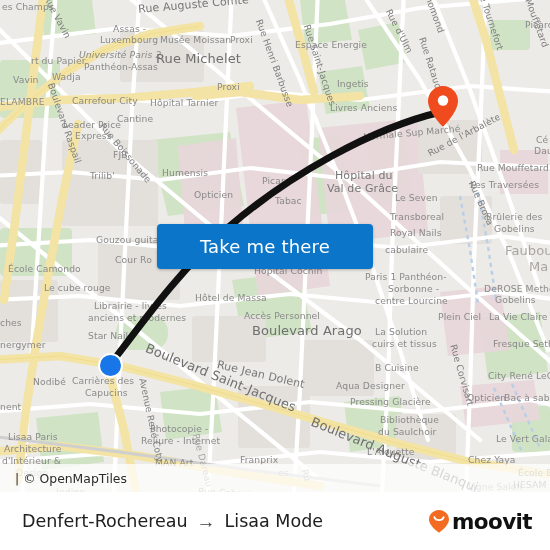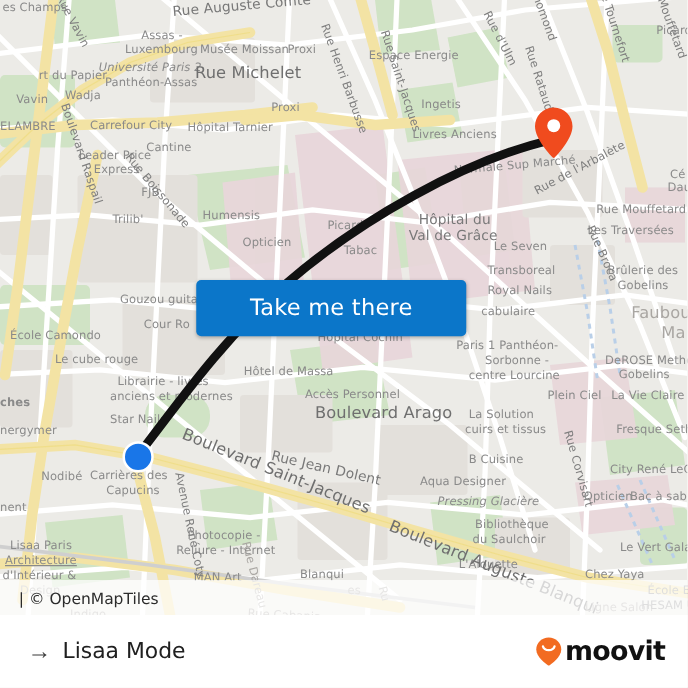--- a/index.html
+++ b/index.html
@@ -261,51 +261,51 @@
         <div class="maplabel" style="left: 375px; top: 296px;">centre Lourcine</div>
         <div class="maplabel" style="left: 484px; top: 284px;">DeROSE Method</div>
         <div class="maplabel big faint" style="left: 529px; top: 262px;">Ma</div>
         <div class="maplabel" style="left: 495px; top: 295px;">Gobelins</div>
         <div class="maplabel" style="left: 94px; top: 301px;">Librairie - livres</div>
         <div class="maplabel" style="left: 88px; top: 313px;">anciens et modernes</div>
         <div class="maplabel" style="left: 195px; top: 293px;">Hôtel de Massa</div>
         <div class="maplabel" style="left: 244px; top: 311px;">Accès Personnel</div>
         <div class="maplabel" style="left: 438px; top: 312px;">Plein Ciel</div>
         <div class="maplabel" style="left: 489px; top: 312px;">La Vie Claire</div>
-        <div class="maplabel" style="left: 0px; top: 318px; font-weight: bold;">ches</div>
+        <div class="maplabel" style="left: 0px; top: 318px;">ches</div>
         <div class="maplabel" style="left: 88px; top: 331px;">Star Nails</div>
         <div class="maplabel big" style="left: 252px; top: 326px;">Boulevard Arago</div>
         <div class="maplabel" style="left: 375px; top: 327px; text-align: center;">La Solution</div>
         <div class="maplabel" style="left: 372px; top: 339px;">cuirs et tissus</div>
         <div class="maplabel" style="left: 493px; top: 339px;">Fresque Seth</div>
         <div class="maplabel" style="left: 0px; top: 340px;">nergymer</div>
         <div class="maplabel" style="left: 33px; top: 377px;">Nodibé</div>
         <div class="maplabel" style="left: 72px; top: 376px;">Carrières des</div>
         <div class="maplabel" style="left: 85px; top: 388px;">Capucins</div>
         <div class="maplabel" style="left: 375px; top: 363px;">B Cuisine</div>
         <div class="maplabel" style="left: 488px; top: 371px;">City René LeGall</div>
         <div class="maplabel big" style="left: 140px; top: 373px; transform: rotate(22deg);">Boulevard Saint-Jacques</div>
         <div class="maplabel mid" style="left: 216px; top: 370px; transform: rotate(13deg);">Rue Jean Dolent</div>
         <div class="maplabel" style="left: 336px; top: 381px;">Aqua Designer</div>
         <div class="maplabel street" style="left: 430px; top: 370px; transform: rotate(74deg);">Rue Corvisart</div>
         <div class="maplabel" style="left: 467px; top: 393px;">Opticien</div>
         <div class="maplabel" style="left: 504px; top: 393px;">Bac à sable</div>
         <div class="maplabel" style="left: 0px; top: 402px;">nent</div>
-        <div class="maplabel" style="left: 350px; top: 397px; font-style: italic;">Pressing Glacière</div>
+        <div class="maplabel" style="left: 350px; top: 397px;">Pressing Glacière</div>
         <div class="maplabel" style="left: 380px; top: 415px;">Bibliothèque</div>
         <div class="maplabel" style="left: 378px; top: 427px;">du Saulchoir</div>
         <div class="maplabel" style="left: 496px; top: 434px;">Le Vert Galant</div>
         <div class="maplabel" style="left: 8px; top: 432px;">Lisaa Paris</div>
-        <div class="maplabel" style="left: 4px; top: 444px; text-decoration: underline;">Architecture</div>
+        <div class="maplabel" style="left: 4px; top: 444px;">Architecture</div>
         <div class="maplabel" style="left: 2px; top: 456px;">d'Intérieur &amp;</div>
         <div class="maplabel faint" style="left: 16px; top: 468px;">Design</div>
         <div class="maplabel" style="left: 150px; top: 424px;">Photocopie -</div>
         <div class="maplabel" style="left: 141px; top: 436px;">Reliure - Internet</div>
         <div class="maplabel" style="left: 155px; top: 458px;">MAN Art</div>
-        <div class="maplabel" style="left: 240px; top: 455px;">Blanqui</div>
+        <div class="maplabel" style="left: 240px; top: 455px;">Franprix</div>
         <div class="maplabel street" style="left: 108px; top: 415px; transform: rotate(78deg);">Avenue René Coty</div>
         <div class="maplabel" style="left: 367px; top: 447px;">L'Alouette</div>
         <div class="maplabel" style="left: 468px; top: 455px;">Chez Yaya</div>
         <div class="maplabel big" style="left: 305px; top: 450px; transform: rotate(22deg);">Boulevard Auguste Blanqui</div>
         <div class="maplabel faint" style="left: 56px; top: 487px;">Indigo</div>
         <div class="maplabel faint" style="left: 198px; top: 488px; transform: rotate(3deg);">Rue Cabanis</div>
         <div class="maplabel faint" style="left: 175px; top: 455px; transform: rotate(75deg);">Rue Dareau</div>
         <div class="maplabel faint" style="left: 278px; top: 468px;">es</div>
         <div class="maplabel faint" style="left: 300px; top: 470px; transform: rotate(75deg);">Ru</div>
         <div class="maplabel faint" style="left: 468px; top: 482px;">Ligne Salon</div>
@@ -331,20 +331,21 @@
     </div>
 
     <div id="attribution">
       <span class="sep">|</span>
       <span>© OpenMapTiles</span>
     </div>
   </div>
 
   <div id="footer">
     <div id="journey">
+      <span class="journey-text">Denfert-Rochereau</span>
       <span class="arrow-icon">→</span>
       <span class="journey-text">Lisaa Mode</span>
     </div>
     <div id="moovit-logo">
       <svg width="22" height="24" viewBox="0 0 22 24">
         <path d="M11 1 C5.5 1 1 5.3 1 10.6 c0 5.9 7.9 11.6 9.3 12.6 0.42 0.3 0.98 0.3 1.4 0 C13.1 22.2 21 16.5 21 10.6 C21 5.3 16.5 1 11 1 Z" fill="#f26b21"></path>
         <path d="M6.4 8.2 C7.6 12.1 14.4 12.1 15.6 8.2" fill="none" stroke="#ffffff" stroke-width="1.9" stroke-linecap="round"></path>
       </svg>
       <span id="moovit-wordmark">moovit</span>
     </div>

